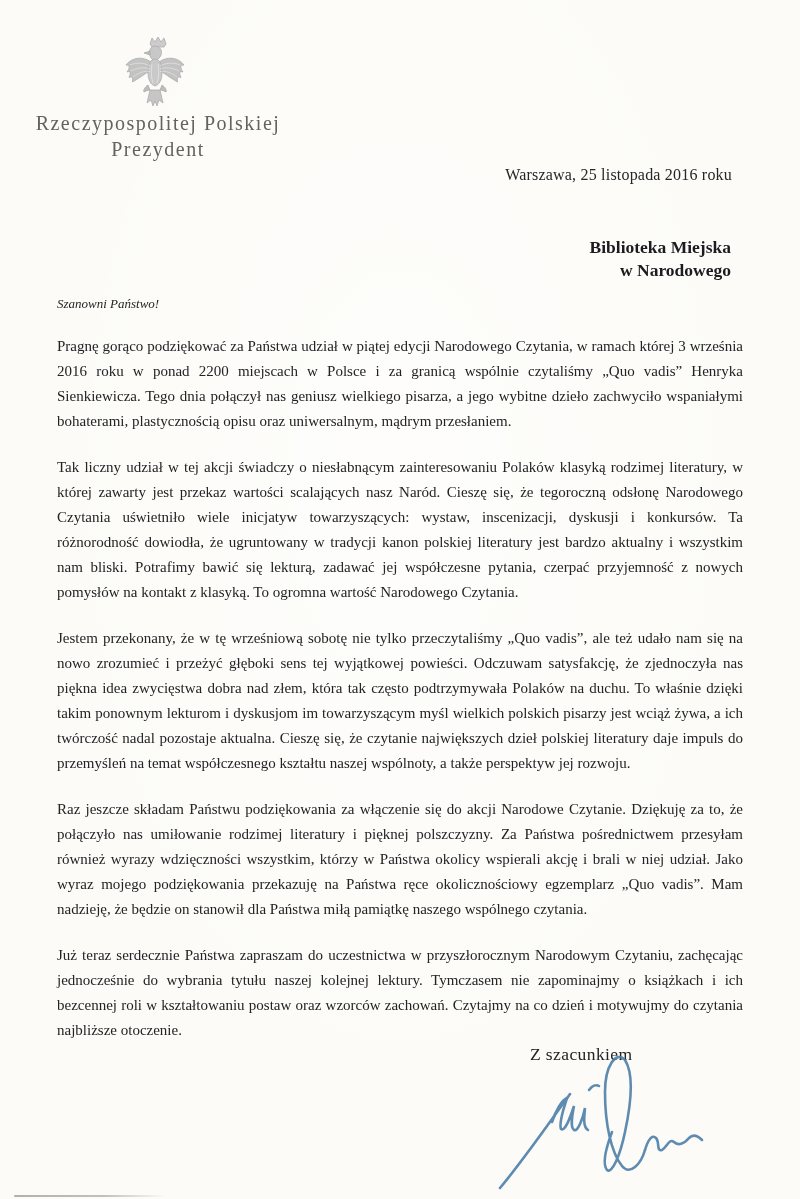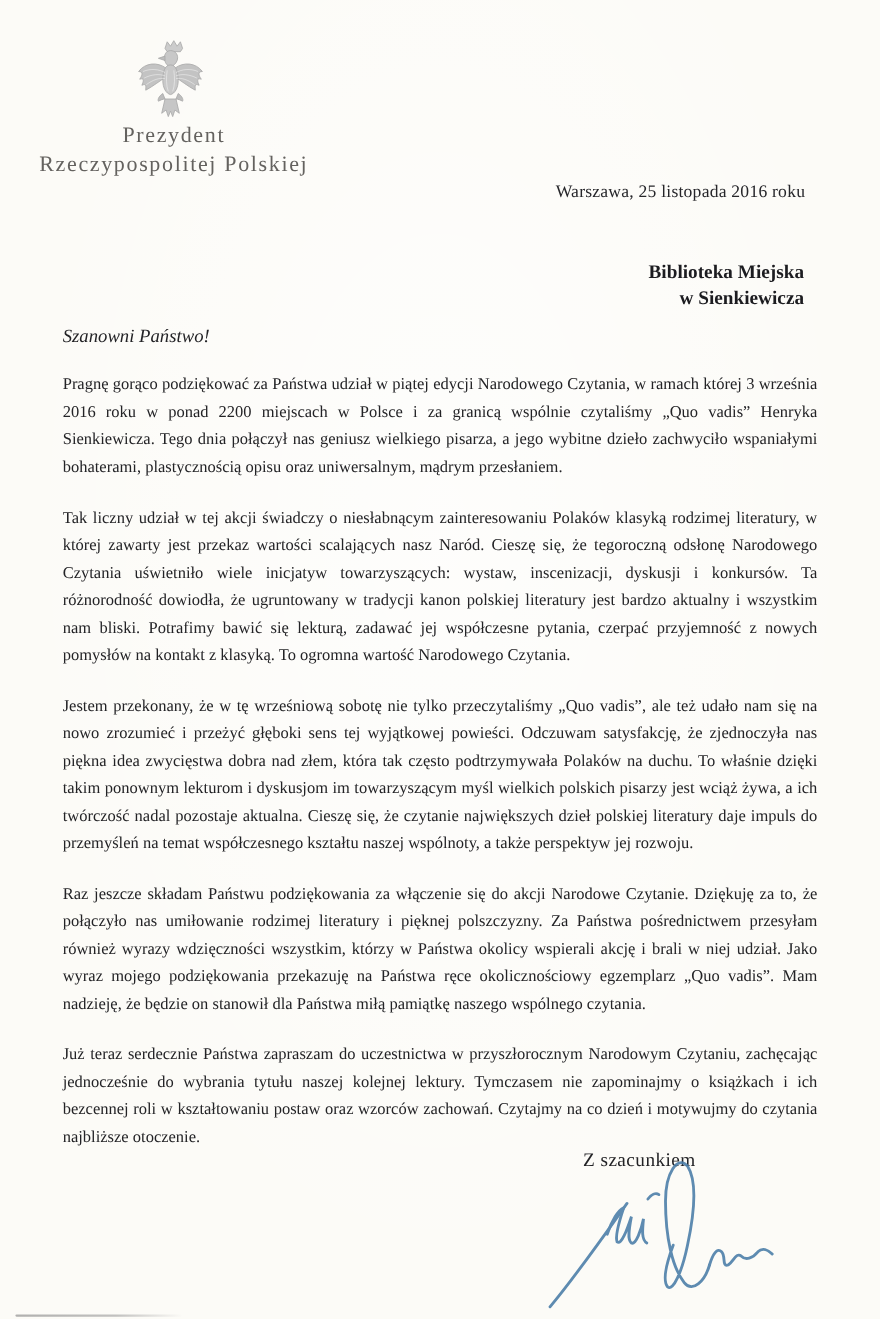--- a/index.html
+++ b/index.html
@@ -43,21 +43,21 @@
     color:#1c1c20;
     margin-left:36px;
   }
   
   .body-text{
     position:absolute;left:57px;top:296px;width:686px;
     color:#232326;
   }
   .salutation{
     font-style:italic;
-    font-size:17px;
+    font-size:13px;
     margin:0 0 22px 0;
   }
   .body-text p.para{
     margin:0 0 21px 0;
     font-size:15px;
     line-height:25px;
     text-align:justify;
     text-justify:inter-word;
   }
   
@@ -108,29 +108,29 @@
         <path d="M116,58 C102,52 86,54 76,60" fill="none"></path>
         <path d="M114,70 C100,63 86,62 76,66" fill="none"></path>
         <path d="M110,82 C98,73 86,69 76,71" fill="none"></path>
         <path d="M60,56 C58,68 58,84 62,94" fill="none"></path>
         <path d="M72,56 C74,68 74,84 70,94" fill="none"></path>
       </g>
     </svg>
   </div>
 
   <div class="letterhead-title">
+    <div>Rzeczypospolitej Polskiej</div>
     <div>Prezydent</div>
-    <div>Rzeczypospolitej Polskiej</div>
   </div>
 
   <div class="dateline">Warszawa, 25 listopada 2016 roku</div>
 
   <div class="recipient">
     <div>Biblioteka Miejska</div>
-    <div>w Sienkiewicza</div>
+    <div>w Narodowego</div>
   </div>
 
   <div class="body-text">
     <p class="salutation">Szanowni Państwo!</p>
     <p class="para">Pragnę gorąco podziękować za Państwa udział w piątej edycji Narodowego Czytania, w ramach której 3 września 2016 roku w ponad 2200 miejscach w Polsce i za granicą wspólnie czytaliśmy „Quo vadis” Henryka Sienkiewicza. Tego dnia połączył nas geniusz wielkiego pisarza, a jego wybitne dzieło zachwyciło wspaniałymi bohaterami, plastycznością opisu oraz uniwersalnym, mądrym przesłaniem.</p>
     <p class="para">Tak liczny udział w tej akcji świadczy o niesłabnącym zainteresowaniu Polaków klasyką rodzimej literatury, w której zawarty jest przekaz wartości scalających nasz Naród. Cieszę się, że tegoroczną odsłonę Narodowego Czytania uświetniło wiele inicjatyw towarzyszących: wystaw, inscenizacji, dyskusji i konkursów. Ta różnorodność dowiodła, że ugruntowany w tradycji kanon polskiej literatury jest bardzo aktualny i wszystkim nam bliski. Potrafimy bawić się lekturą, zadawać jej współczesne pytania, czerpać przyjemność z nowych pomysłów na kontakt z klasyką. To ogromna wartość Narodowego Czytania.</p>
     <p class="para">Jestem przekonany, że w tę wrześniową sobotę nie tylko przeczytaliśmy „Quo vadis”, ale też udało nam się na nowo zrozumieć i przeżyć głęboki sens tej wyjątkowej powieści. Odczuwam satysfakcję, że zjednoczyła nas piękna idea zwycięstwa dobra nad złem, która tak często podtrzymywała Polaków na duchu. To właśnie dzięki takim ponownym lekturom i dyskusjom im towarzyszącym myśl wielkich polskich pisarzy jest wciąż żywa, a ich twórczość nadal pozostaje aktualna. Cieszę się, że czytanie największych dzieł polskiej literatury daje impuls do przemyśleń na temat współczesnego kształtu naszej wspólnoty, a także perspektyw jej rozwoju.</p>
     <p class="para">Raz jeszcze składam Państwu podziękowania za włączenie się do akcji Narodowe Czytanie. Dziękuję za to, że połączyło nas umiłowanie rodzimej literatury i pięknej polszczyzny. Za Państwa pośrednictwem przesyłam również wyrazy wdzięczności wszystkim, którzy w Państwa okolicy wspierali akcję i brali w niej udział. Jako wyraz mojego podziękowania przekazuję na Państwa ręce okolicznościowy egzemplarz „Quo vadis”. Mam nadzieję, że będzie on stanowił dla Państwa miłą pamiątkę naszego wspólnego czytania.</p>
     <p class="para">Już teraz serdecznie Państwa zapraszam do uczestnictwa w przyszłorocznym Narodowym Czytaniu, zachęcając jednocześnie do wybrania tytułu naszej kolejnej lektury. Tymczasem nie zapominajmy o książkach i ich bezcennej roli w kształtowaniu postaw oraz wzorców zachowań. Czytajmy na co dzień i motywujmy do czytania najbliższe otoczenie.</p>
   </div>

